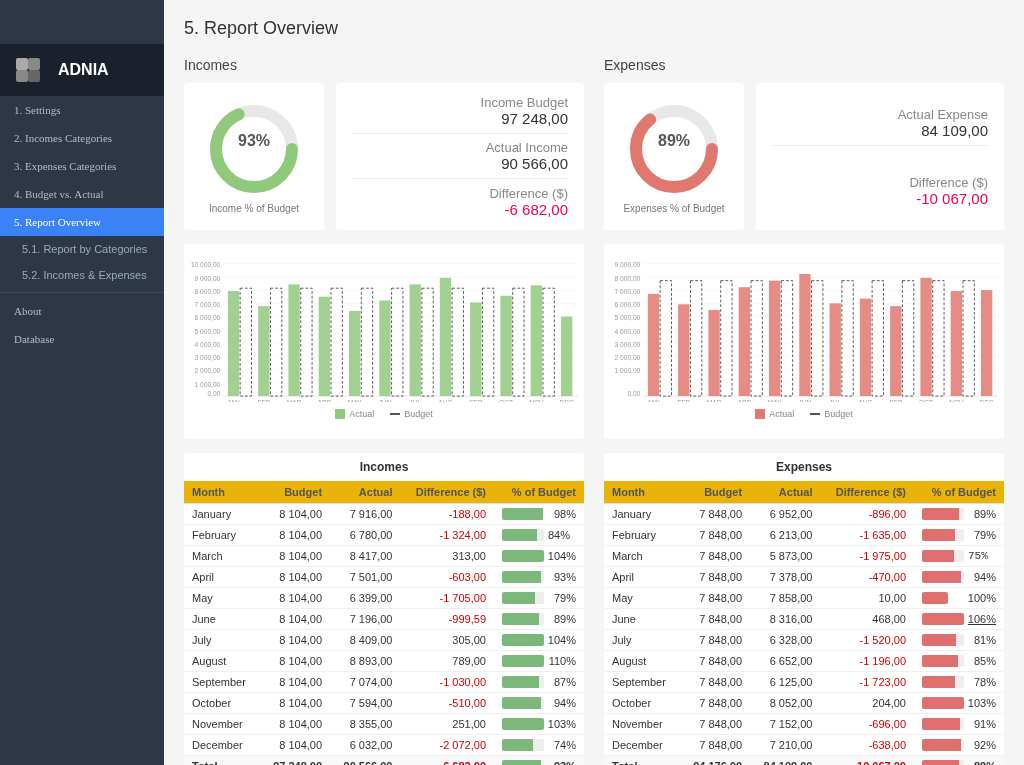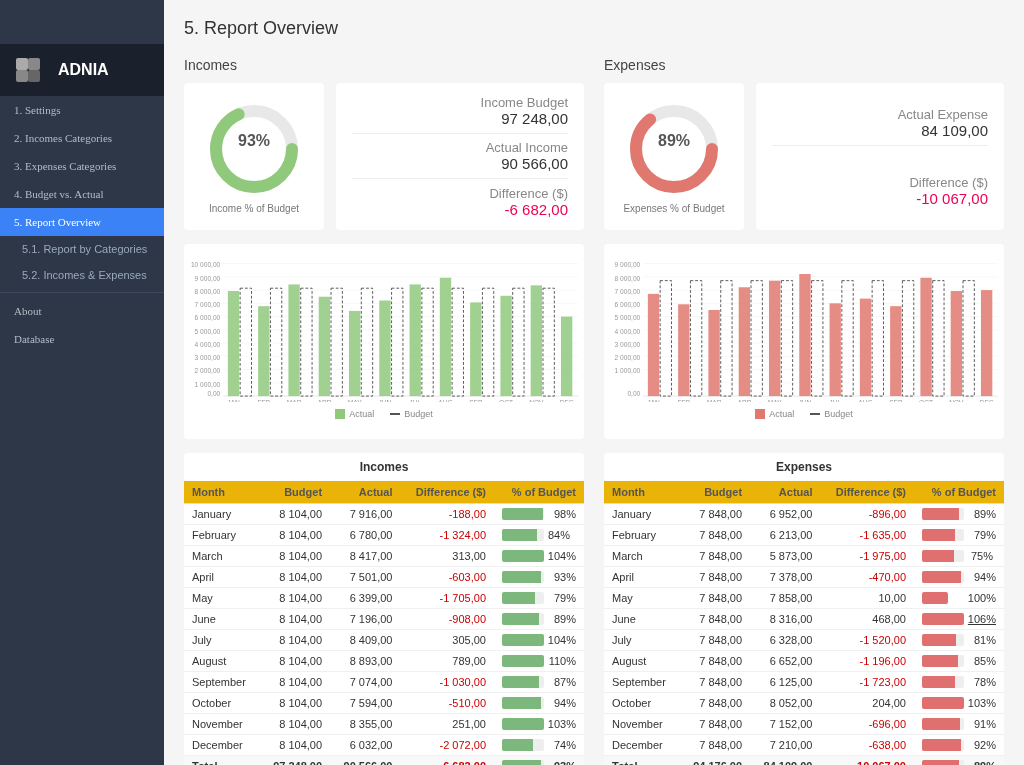--- a/index.html
+++ b/index.html
@@ -425,21 +425,21 @@
                       <div class="bar-fill-green" style="width:79%;"></div>
                     </div>
         <span style="min-width:28px;text-align:right;">79%</span>
       </div>
     </td>
               </tr>
               <tr>
     <td>June</td>
     <td>8 104,00</td>
     <td>7 196,00</td>
-    <td class="negative-val">-908,00</td>
+    <td class="negative-val">-999,59</td>
     <td class="bar-cell">
       <div style="display:flex;align-items:center;gap:4px;">
         <div class="bar-wrap" style="flex:1;">
                       <div class="bar-fill-green" style="width:89%;"></div>
                     </div>
         <span style="min-width:28px;text-align:right;">89%</span>
       </div>
     </td>
               </tr>
               <tr>
@@ -697,21 +697,21 @@
               <tr>
     <td>March</td>
     <td>7 848,00</td>
     <td>5 873,00</td>
     <td class="negative-val">-1 975,00</td>
     <td class="bar-cell">
       <div style="display:flex;align-items:center;gap:4px;">
         <div class="bar-wrap" style="flex:1;">
                       <div class="bar-fill-red" style="width:75%;"></div>
                     </div>
-        <span style="min-width:28px;text-align:center;">75%</span>
+        <span style="min-width:28px;text-align:left;font-family:Liberation Mono, monospace;">75%</span>
       </div>
     </td>
               </tr>
               <tr>
     <td>April</td>
     <td>7 848,00</td>
     <td>7 378,00</td>
     <td class="negative-val">-470,00</td>
     <td class="bar-cell">
       <div style="display:flex;align-items:center;gap:4px;">

